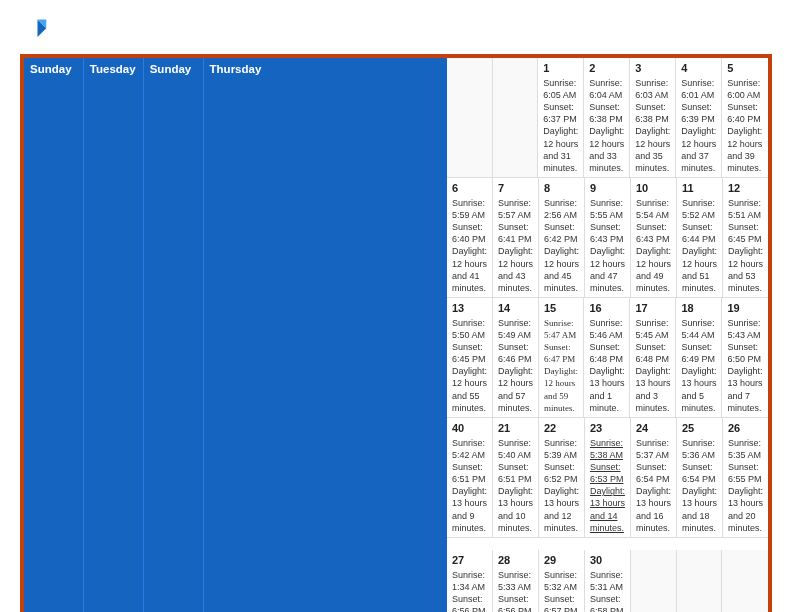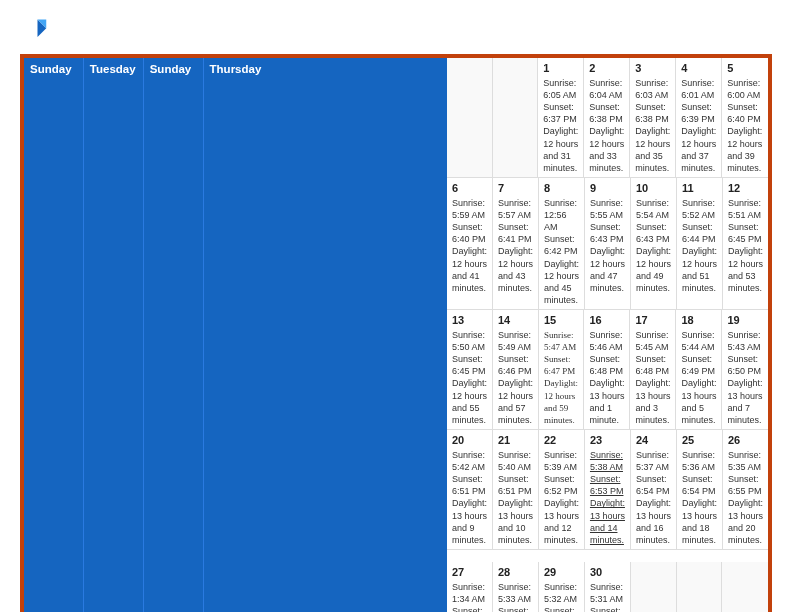--- a/index.html
+++ b/index.html
@@ -193,21 +193,21 @@
           </div>
           <div class="cal-cell">
             <div class="day-number">7</div>
             <div class="cell-text" style="white-space: pre-line;">Sunrise: 5:57 AM
 Sunset: 6:41 PM
 Daylight: 12 hours
 and 43 minutes.</div>
           </div>
           <div class="cal-cell">
             <div class="day-number">8</div>
-            <div class="cell-text" style="white-space: pre-line;">Sunrise: 12:56 AM
+            <div class="cell-text" style="white-space: pre-line;">Sunrise: 2:56 AM
 Sunset: 6:42 PM
 Daylight: 12 hours
 and 45 minutes.</div>
           </div>
           <div class="cal-cell">
             <div class="day-number">9</div>
             <div class="cell-text" style="white-space: pre-line;">Sunrise: 5:55 AM
 Sunset: 6:43 PM
 Daylight: 12 hours
 and 47 minutes.</div>
@@ -280,21 +280,21 @@
           <div class="cal-cell">
             <div class="day-number">19</div>
             <div class="cell-text" style="white-space: pre-line;">Sunrise: 5:43 AM
 Sunset: 6:50 PM
 Daylight: 13 hours
 and 7 minutes.</div>
           </div>
         </div>
         <div class="cal-row">
           <div class="cal-cell">
-            <div class="day-number">20</div>
+            <div class="day-number">40</div>
             <div class="cell-text" style="white-space: pre-line;">Sunrise: 5:42 AM
 Sunset: 6:51 PM
 Daylight: 13 hours
 and 9 minutes.</div>
           </div>
           <div class="cal-cell">
             <div class="day-number">21</div>
             <div class="cell-text" style="white-space: pre-line;">Sunrise: 5:40 AM
 Sunset: 6:51 PM
 Daylight: 13 hours

